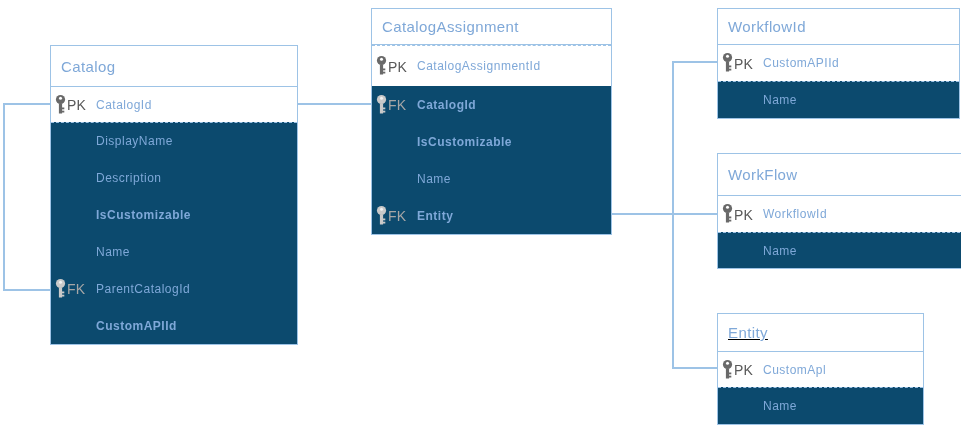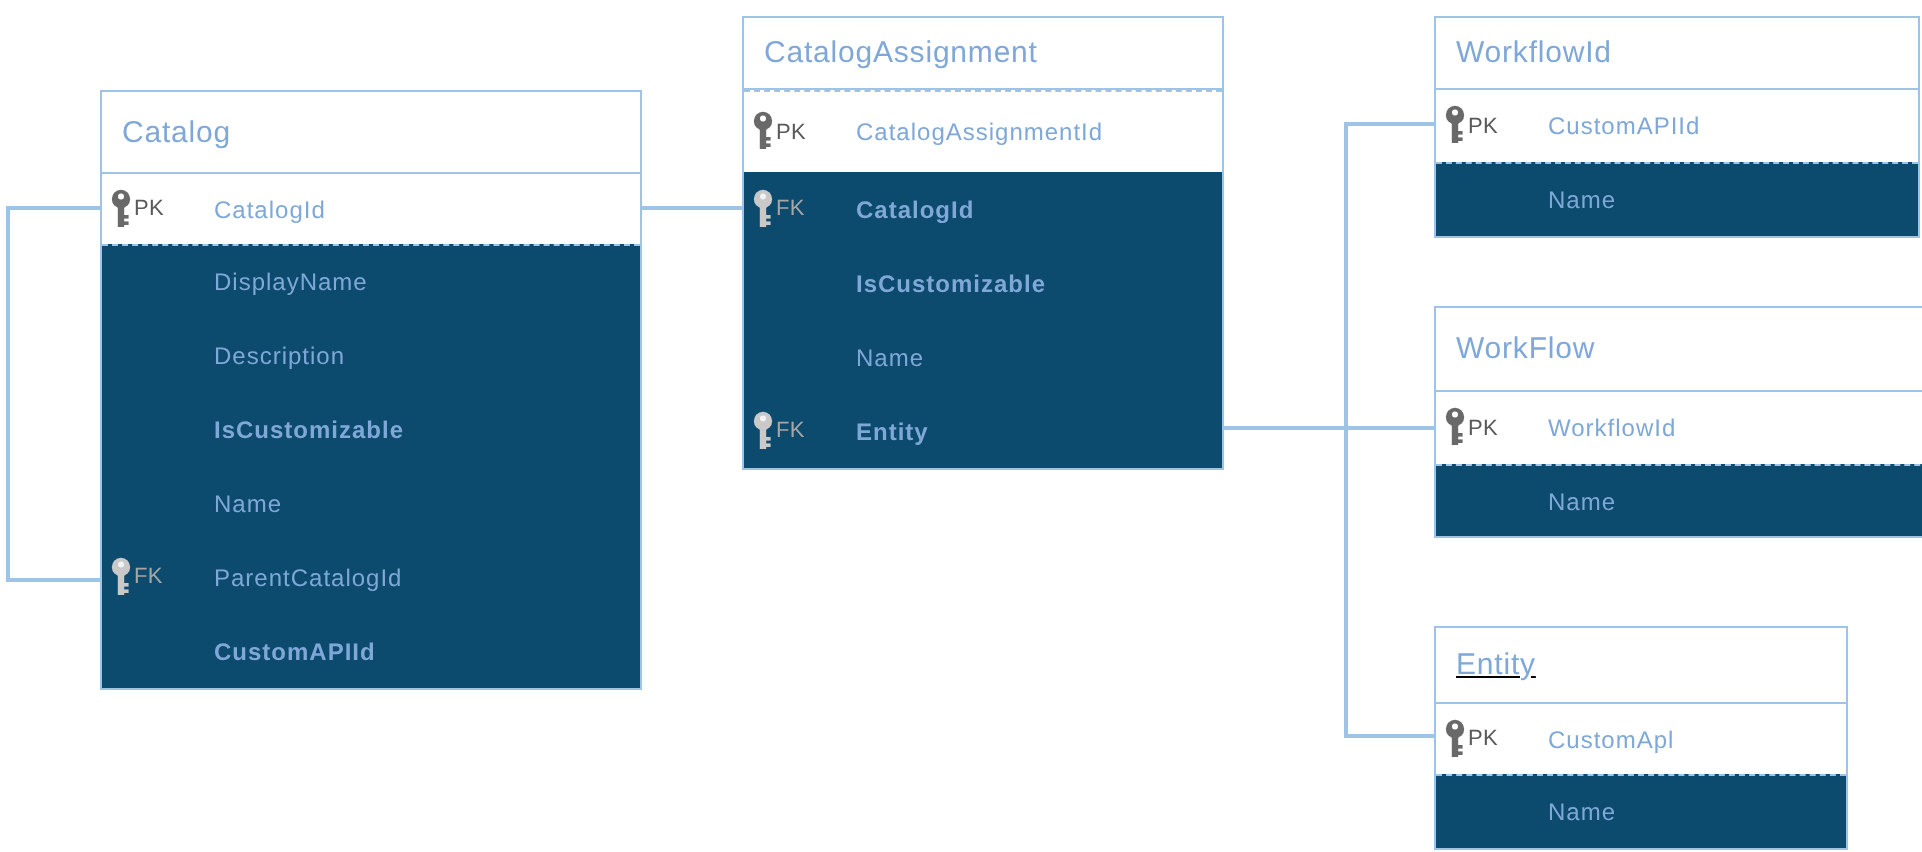--- a/index.html
+++ b/index.html
@@ -14,29 +14,29 @@
   }
   .tbl-header{
     display:flex;align-items:center;height:40px;padding-left:10px;
     color:#7FA8D8;font-size:15px;letter-spacing:.4px;
     border-bottom:1px solid #9DC3E6;background:#ffffff;box-sizing:border-box;
   }
   .row{
     position:relative;height:37px;color:#7FA8D8;font-size:12px;letter-spacing:.5px;
     box-sizing:border-box;background:#ffffff;
   }
-  .row .fname{position:absolute;left:56px;top:50%;transform:translateY(-50%);white-space:nowrap;}
+  .row .fname{position:absolute;left:45px;top:50%;transform:translateY(-50%);white-space:nowrap;}
   .row.gray{background:#0c4a6e;}
   .row.sep-top{border-top:1px dashed #9DC3E6;}
   .bold{font-weight:700;}
   .keycell{
     position:absolute;left:4px;top:50%;transform:translateY(-50%);
     display:flex;align-items:center;gap:1px;
   }
-  .klabel{font-size:11px;letter-spacing:.2px;}
+  .klabel{font-size:14px;letter-spacing:.2px;}
   .pk .klabel{color:#595959;}
   .fk .klabel{color:#A6A6A6;}
   .pk svg{fill:#696969;}
   .fk svg{fill:#C9C9C9;}
   .pk svg .hole{fill:#ffffff;}
   .fk svg .hole{fill:#F2F2F2;}
   
   .connector{position:absolute;background:#9DC3E6;z-index:1;}
 </style>
 </head>
@@ -46,21 +46,21 @@
 
   <div class="connector" style="left:3px;top:103px;width:47px;height:2px;"></div>
   <div class="connector" style="left:3px;top:103px;width:2px;height:188px;"></div>
   <div class="connector" style="left:3px;top:289px;width:47px;height:2px;"></div>
   <div class="connector" style="left:290px;top:103px;width:82px;height:2px;"></div>
   <div class="connector" style="left:612px;top:213px;width:105px;height:2px;"></div>
   <div class="connector" style="left:672px;top:61px;width:2px;height:307px;"></div>
   <div class="connector" style="left:672px;top:61px;width:46px;height:2px;"></div>
   <div class="connector" style="left:672px;top:367px;width:46px;height:2px;"></div>
 
-  <div class="table" style="left:50px;top:45px;width:271px;">
+  <div class="table" style="left:50px;top:45px;width:248px;">
     <div class="tbl-header" style="height:41px;">
       <span>Catalog</span>
     </div>
     <div class="row" style="height:35px;">
       <span class="keycell pk">
         <svg width="11" height="21" viewBox="0 0 11 21">
             <circle cx="5.5" cy="5" r="4.6"></circle>
             <circle class="hole" cx="5.5" cy="3.8" r="1.5"></circle>
             <rect x="3.9" y="9" width="3.2" height="10"></rect>
             <rect x="6.8" y="13" width="2.5" height="1.8"></rect>

